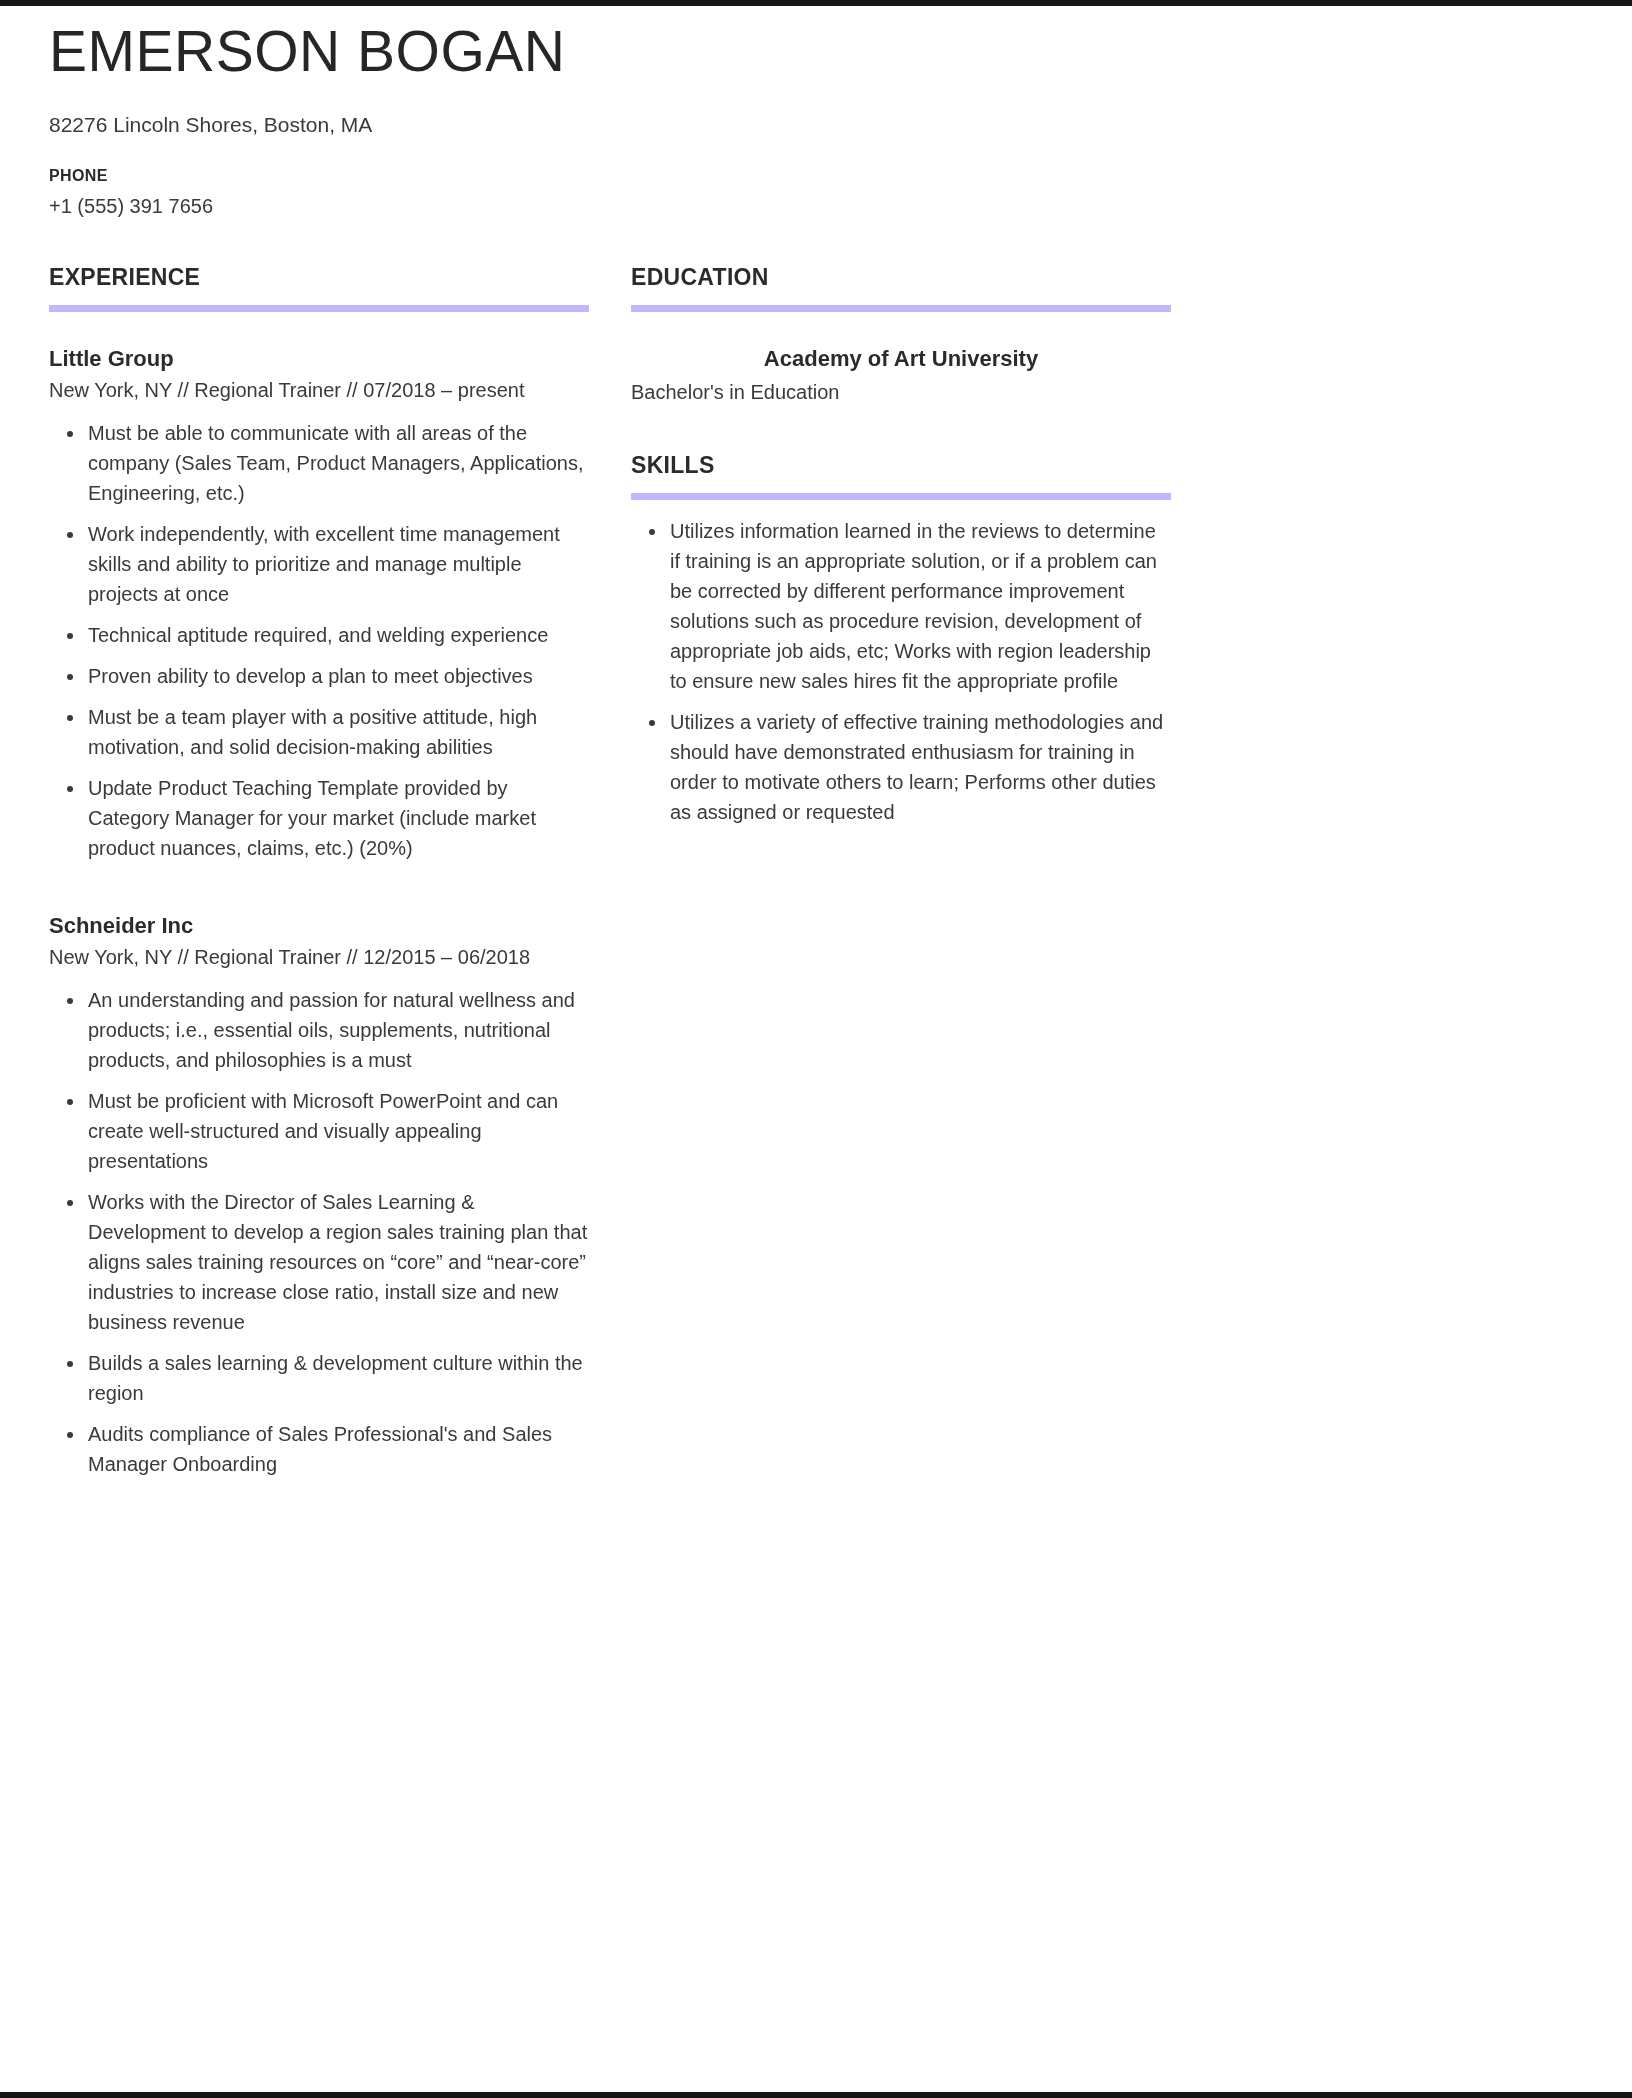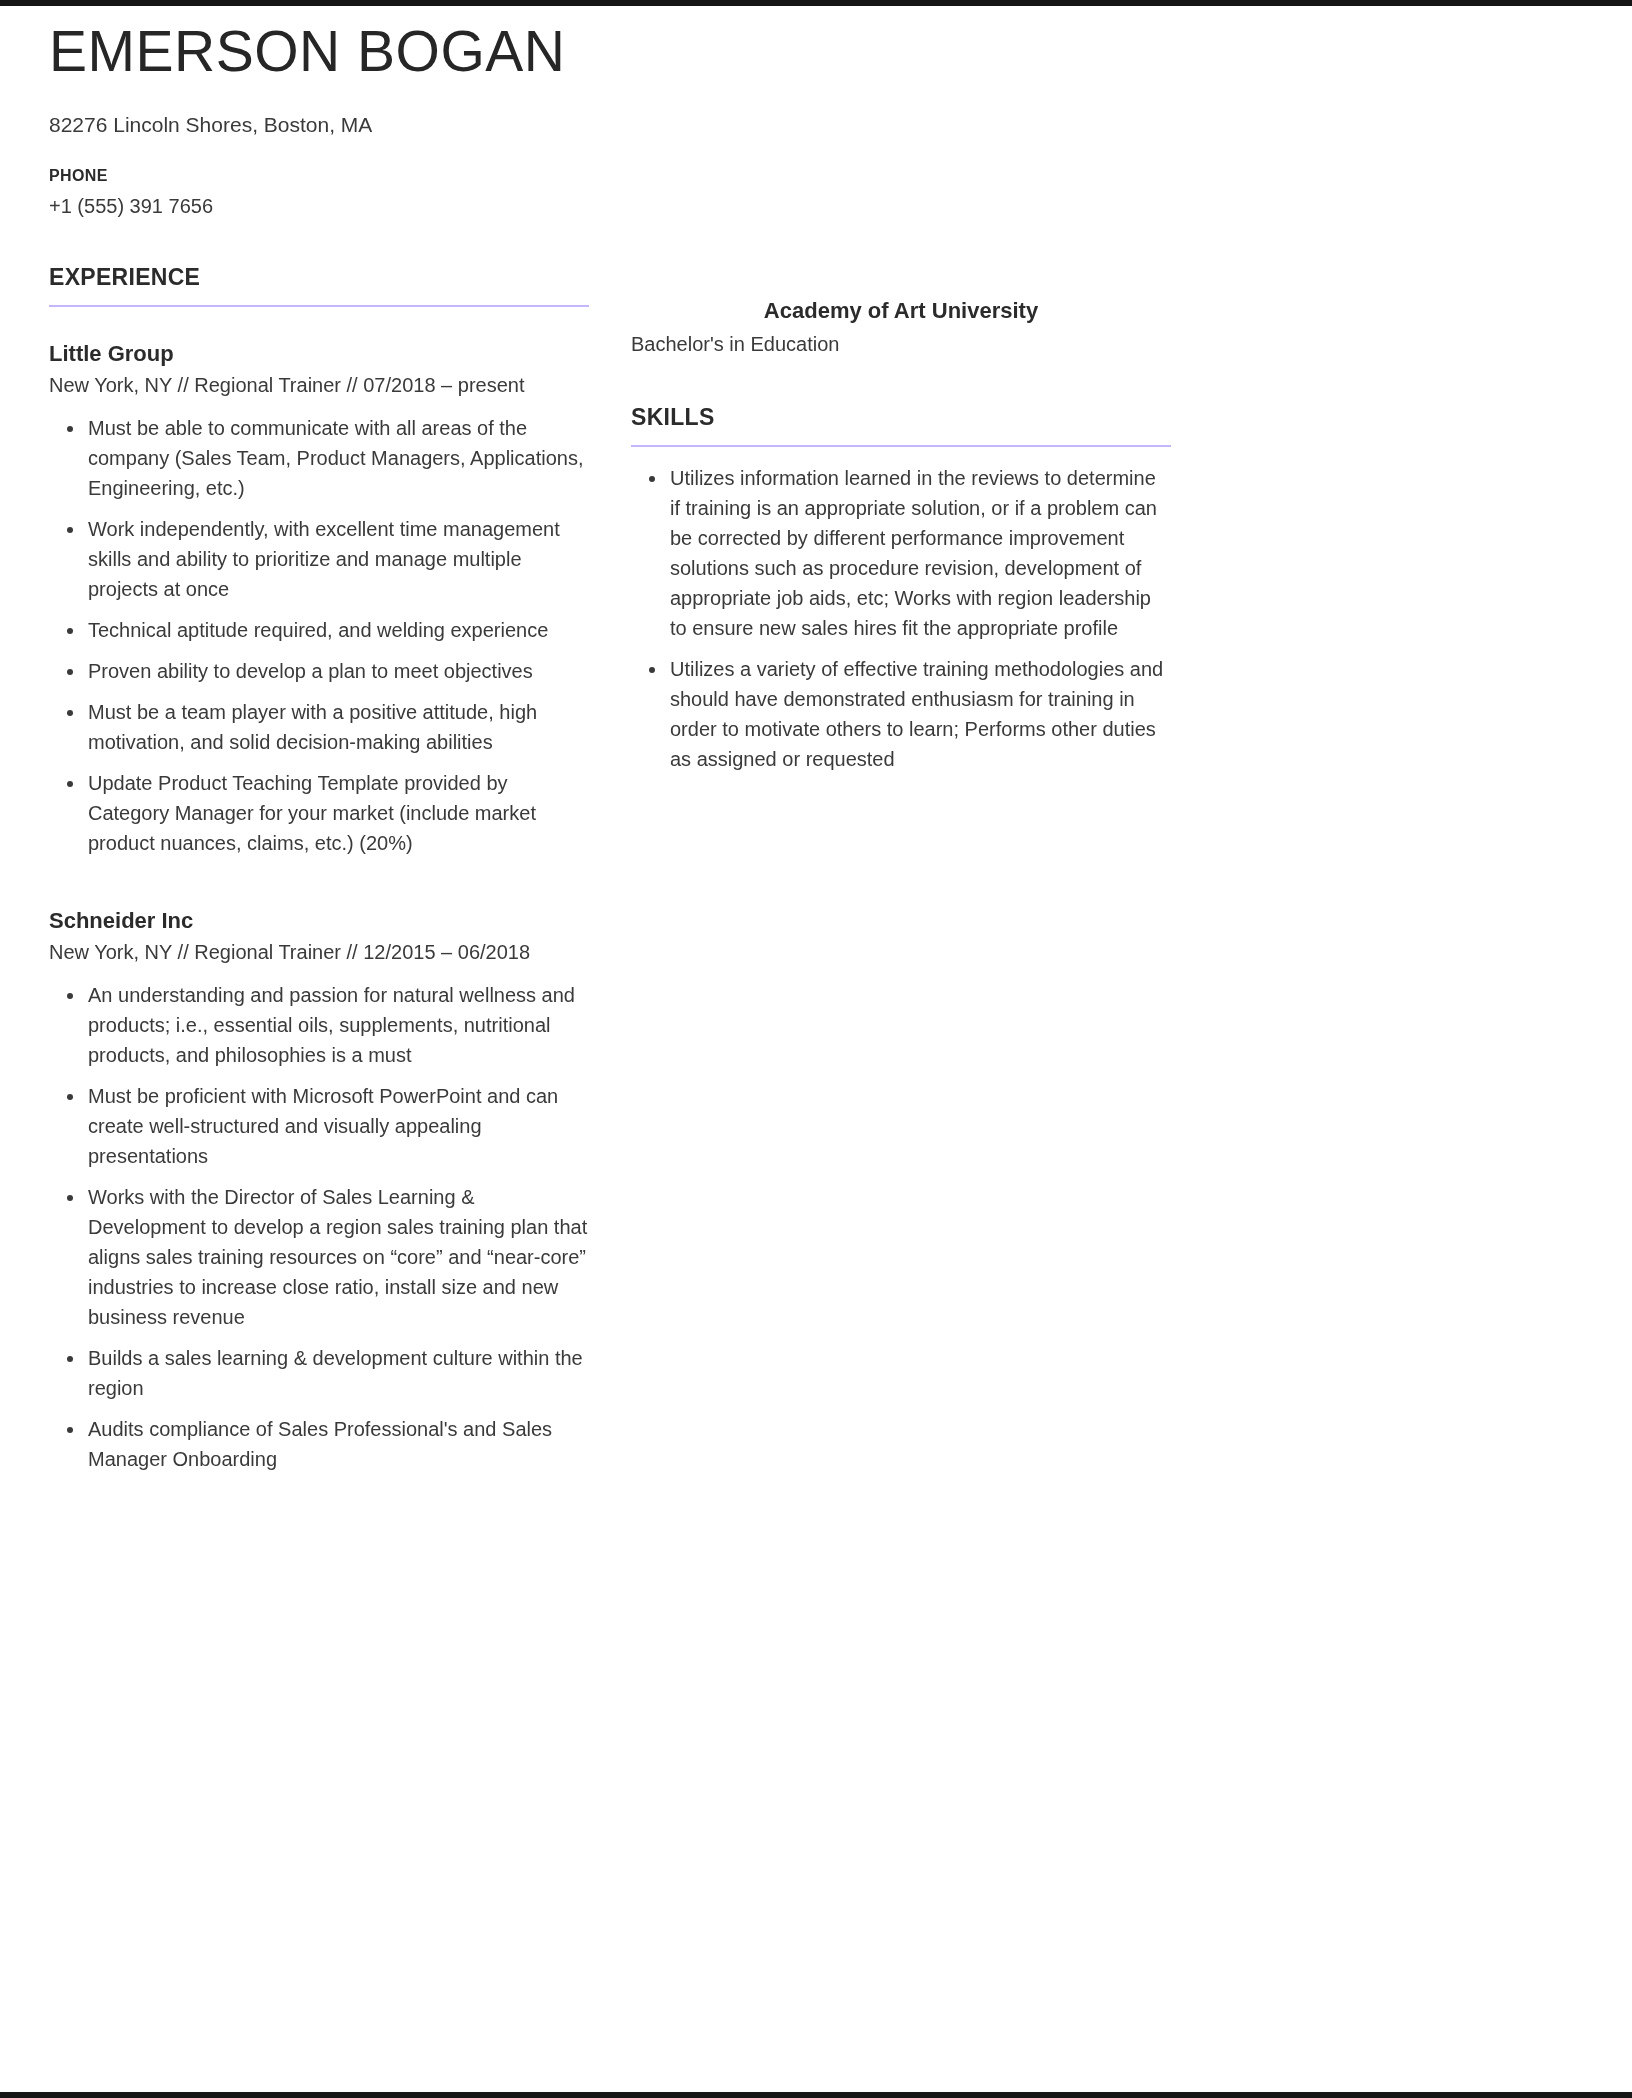--- a/index.html
+++ b/index.html
@@ -70,21 +70,21 @@
   }
   .col { width: 540px; }
   .col.left { margin-right: 42px; }
 
   .section-heading {
     font-size: 23px;
     font-weight: 700;
     color: #2b2b2b;
     letter-spacing: 0.3px;
     padding-bottom: 14px;
-    border-bottom: 2px solid #c4b5fd;
+    border-bottom: 7px solid #c4b5fd;
     margin: 0;
   }
 
   .job { margin-top: 34px; }
   .job.second { margin-top: 50px; }
   .company {
     font-size: 22px;
     font-weight: 700;
     color: #2b2b2b;
     margin: 0;
@@ -164,20 +164,21 @@
               <li>Works with the Director of Sales Learning &amp; Development to develop a region sales training plan that aligns sales training resources on “core” and “near-core” industries to increase close ratio, install size and new business revenue</li>
               <li>Builds a sales learning &amp; development culture within the region</li>
               <li>Audits compliance of Sales Professional's and Sales Manager Onboarding</li>
             </ul>
           </div>
         </section>
       </div>
 
       <div class="col right">
         <section>
+          <h2 class="section-heading">EDUCATION</h2>
           <div class="school">Academy of Art University</div>
           <div class="degree">Bachelor's in Education</div>
         </section>
 
         <section class="skills-block">
           <h2 class="section-heading">SKILLS</h2>
           <ul class="bullets">
             <li>Utilizes information learned in the reviews to determine if training is an appropriate solution, or if a problem can be corrected by different performance improvement solutions such as procedure revision, development of appropriate job aids, etc; Works with region leadership to ensure new sales hires fit the appropriate profile</li>
             <li>Utilizes a variety of effective training methodologies and should have demonstrated enthusiasm for training in order to motivate others to learn; Performs other duties as assigned or requested</li>
           </ul>

